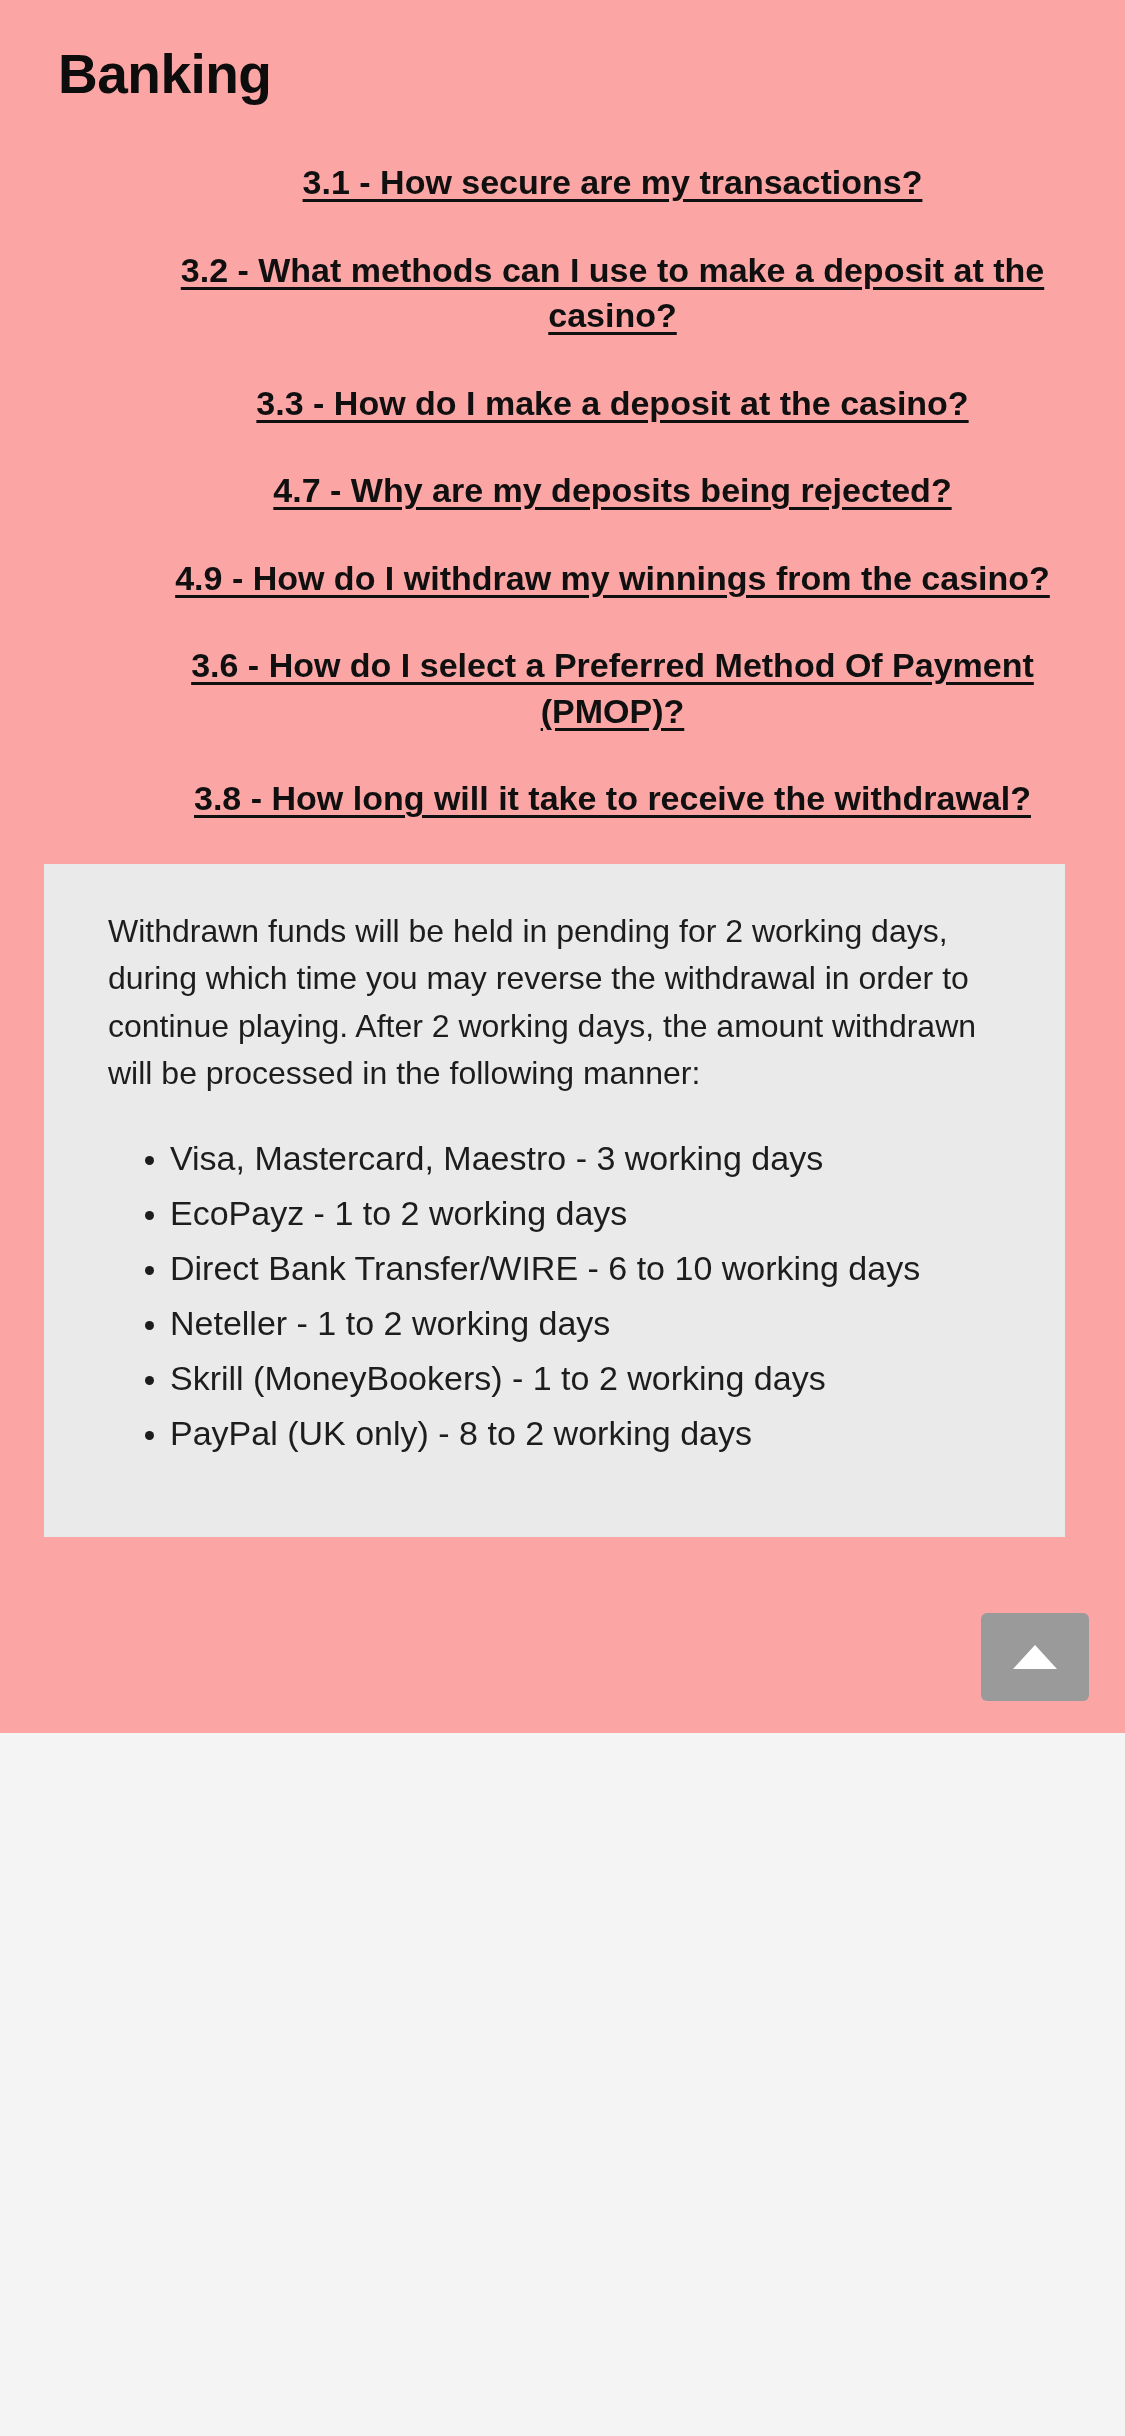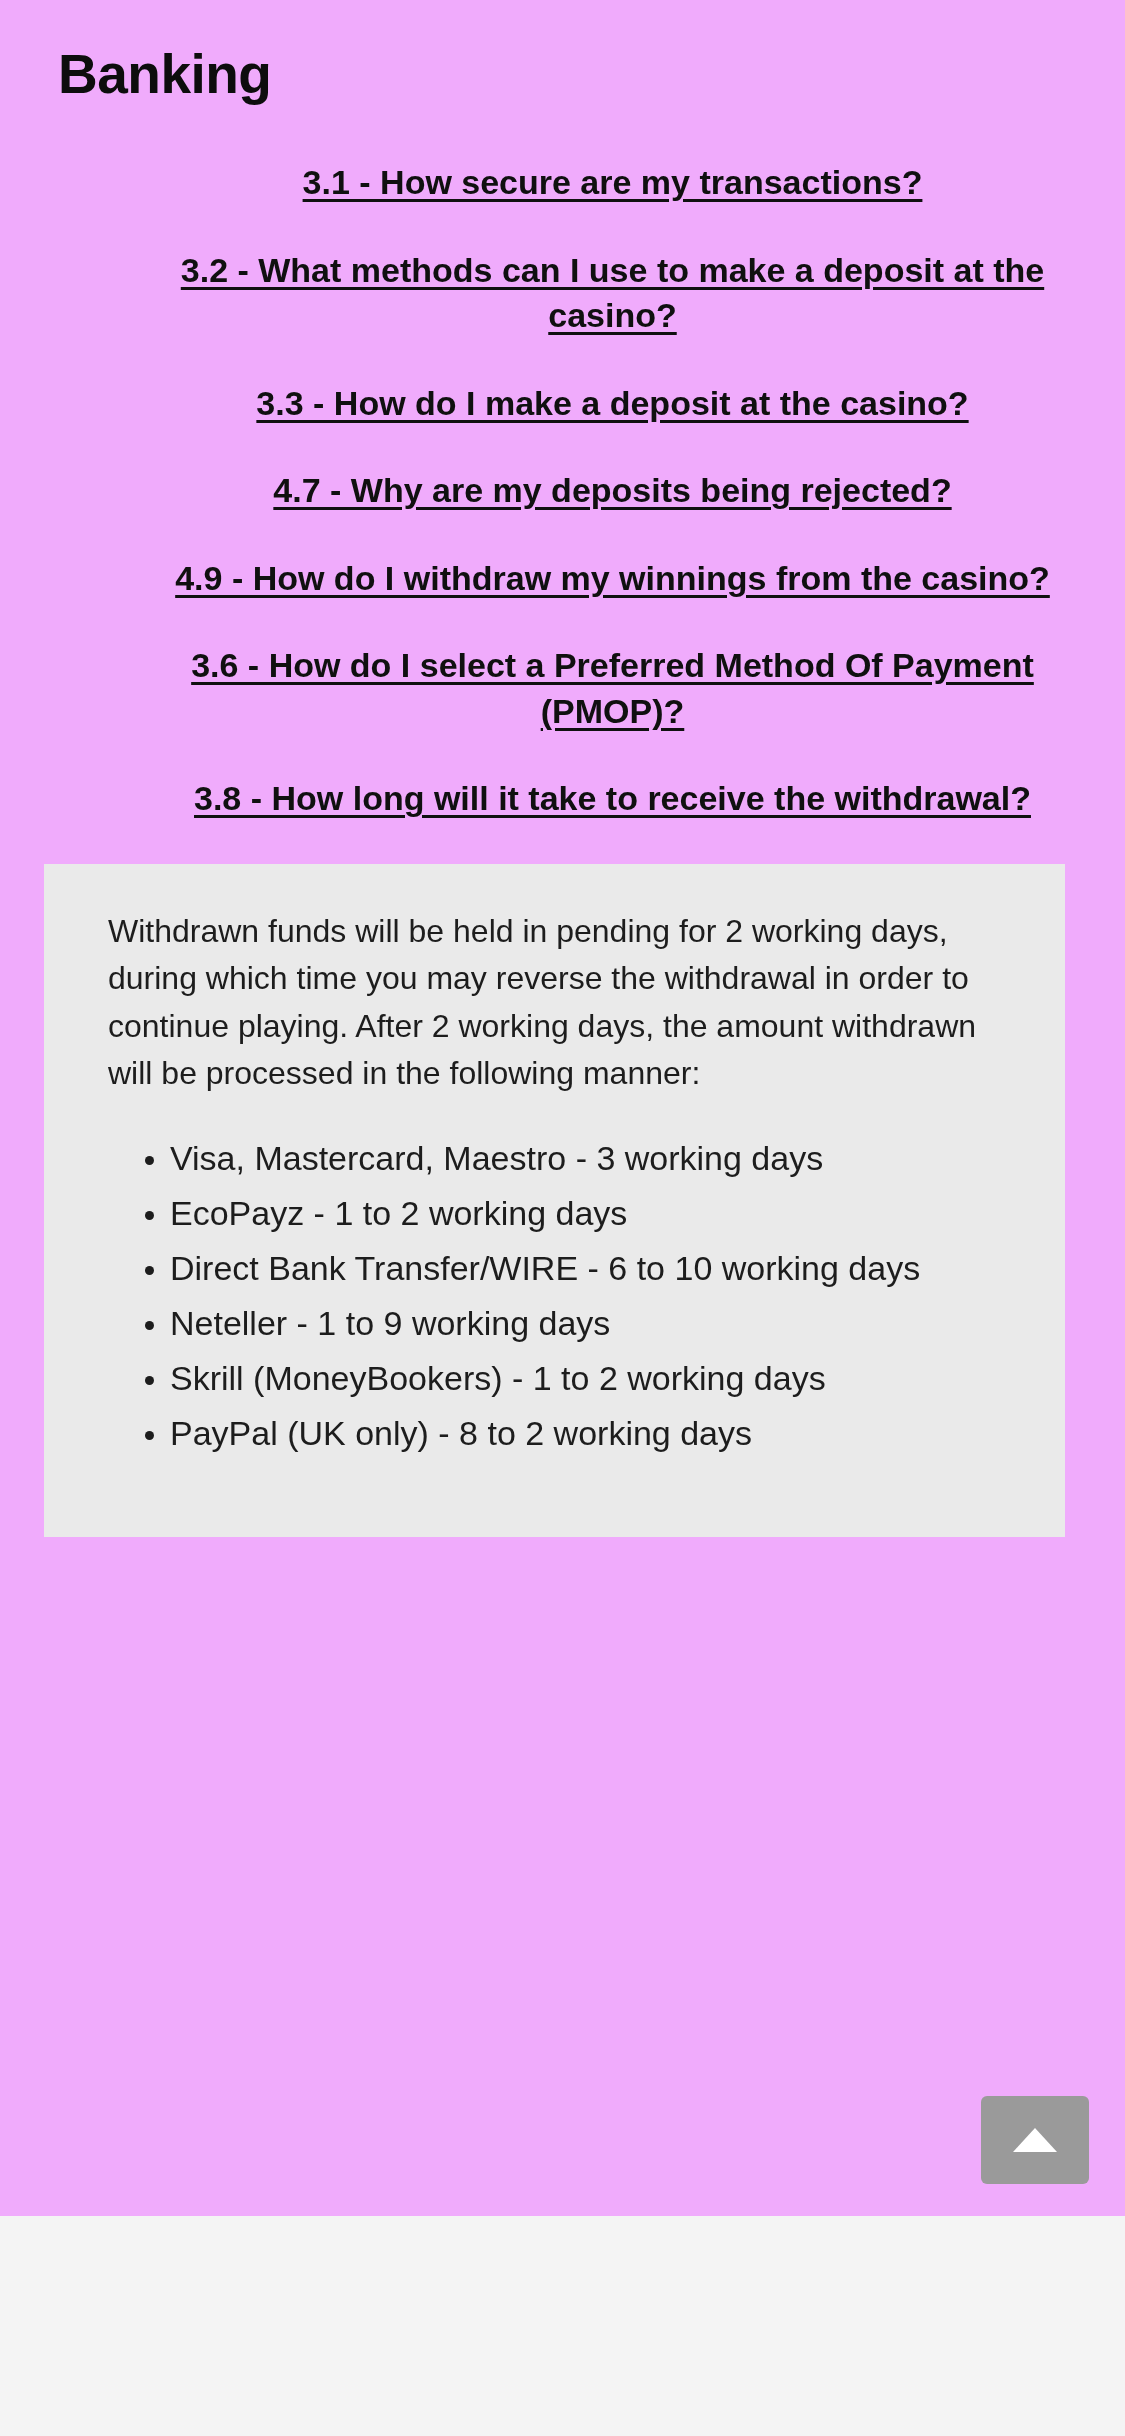--- a/index.html
+++ b/index.html
@@ -10,22 +10,22 @@
   body {
     width: 1125px;
     height: 2436px;
     font-family: "Liberation Sans", sans-serif;
     color: #1a1a1a;
     position: relative;
     overflow: hidden;
   }
   .page {
     width: 1125px;
-    height: 2216px;
-    background: #f0abfc;
+    height: 1733px;
+    background: #fca5a5;
     box-sizing: border-box;
     padding: 0;
     position: relative;
   }
   .page-title {
     font-size: 55px;
     font-weight: bold;
     color: #0d0d0d;
     margin: 0;
     padding: 42px 0 0 58px;
@@ -131,21 +131,21 @@
     </li>
   </ul>
 
   <div class="answer-panel">
     <p class="answer-para">Withdrawn funds will be held in pending for 2 working days, during which time you may reverse the withdrawal in order to continue playing. After 2 working days, the amount withdrawn will be processed in the following manner:</p>
 
     <ul class="answer-list">
       <li>Visa, Mastercard, Maestro - 3 working days</li>
       <li>EcoPayz - 1 to 2 working days</li>
       <li>Direct Bank Transfer/WIRE - 6 to 10 working days</li>
-      <li>Neteller - 1 to 9 working days</li>
+      <li>Neteller - 1 to 2 working days</li>
       <li>Skrill (MoneyBookers) - 1 to 2 working days</li>
       <li>PayPal (UK only) - 8 to 2 working days</li>
     </ul>
 
   </div>
 
   <button class="scroll-top">
     <span>
       <svg width="48" height="30" viewBox="0 0 48 30" aria-hidden="true">
         <polygon points="24,3 46,27 2,27" fill="#ffffff"></polygon>

